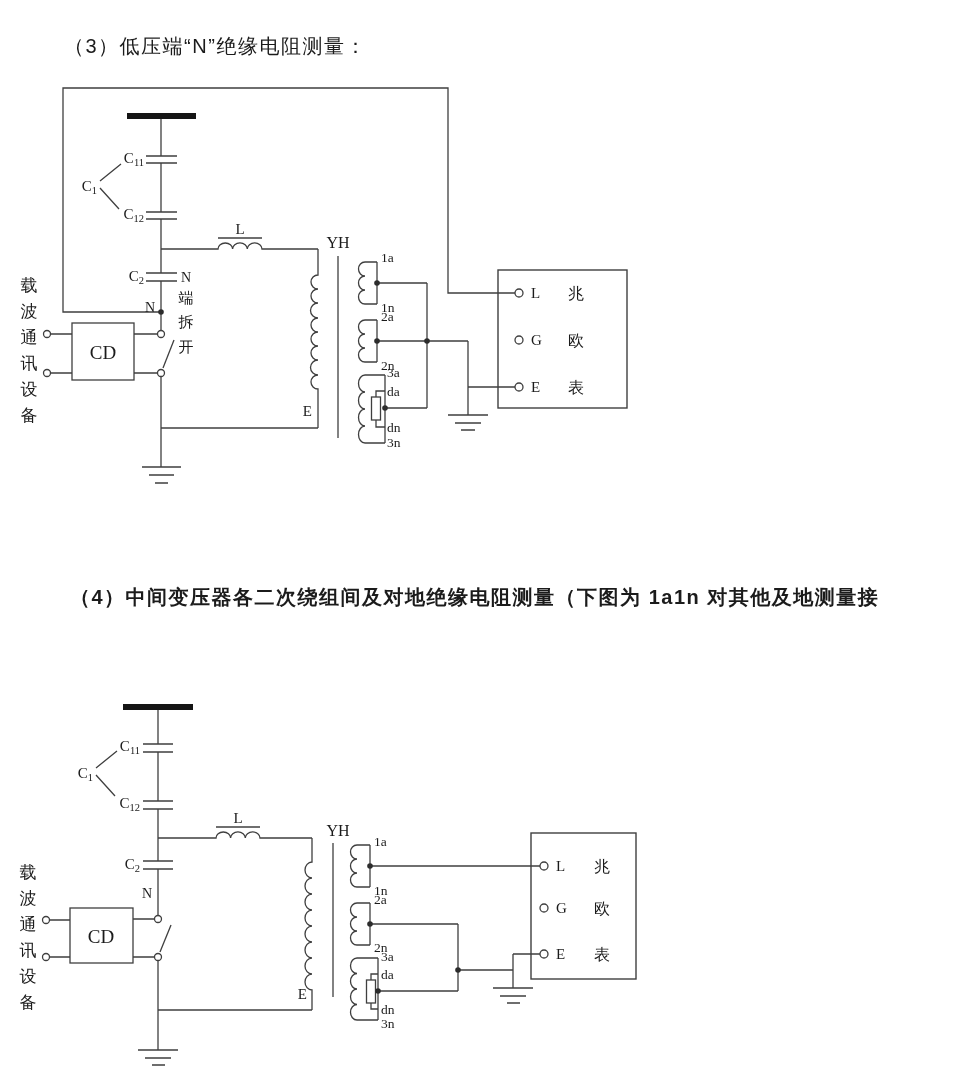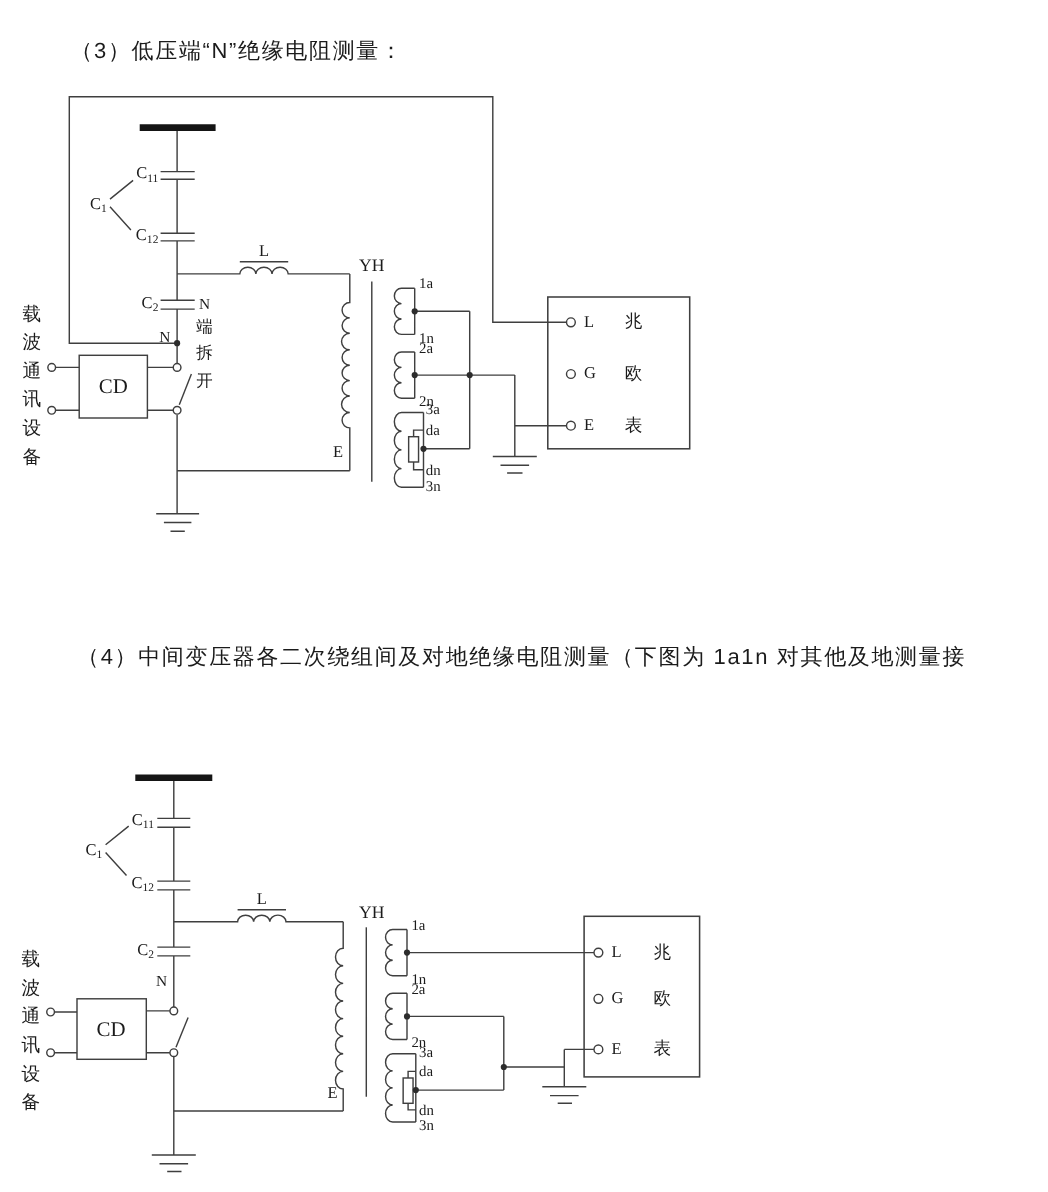--- a/index.html
+++ b/index.html
@@ -11,21 +11,21 @@
   .ser{font-family:"Liberation Serif",serif;}
   .cjk{font-family:"Liberation Sans",sans-serif;}
 </style>
 </head>
 <body>
 
 <div id="page">
 
   <div class="cjk-text" style="left:64px;top:33px;">（3）低压端“N”绝缘电阻测量：</div>
 
-  <div class="cjk-text" style="left:70px;top:584px;">（4）中间变压器各二次绕组间及对地绝缘电阻测量（下图为 1a1n 对其他及地测量接</div>
+  <div class="cjk-text" style="left:70px;top:584px;font-weight:bold;">（4）中间变压器各二次绕组间及对地绝缘电阻测量（下图为 1a1n 对其他及地测量接</div>
 
 
   <svg width="953" height="1084" viewBox="0 0 953 1084">
 
     <g>
       <g stroke="#3f3f3f" stroke-width="1.3" fill="none">
 
         <path d="M161,312 L63,312 L63,88 L448,88 L448,293 L515,293"></path>
 
         <path d="M127,116 L196,116" stroke-width="6" stroke="#151515"></path>

